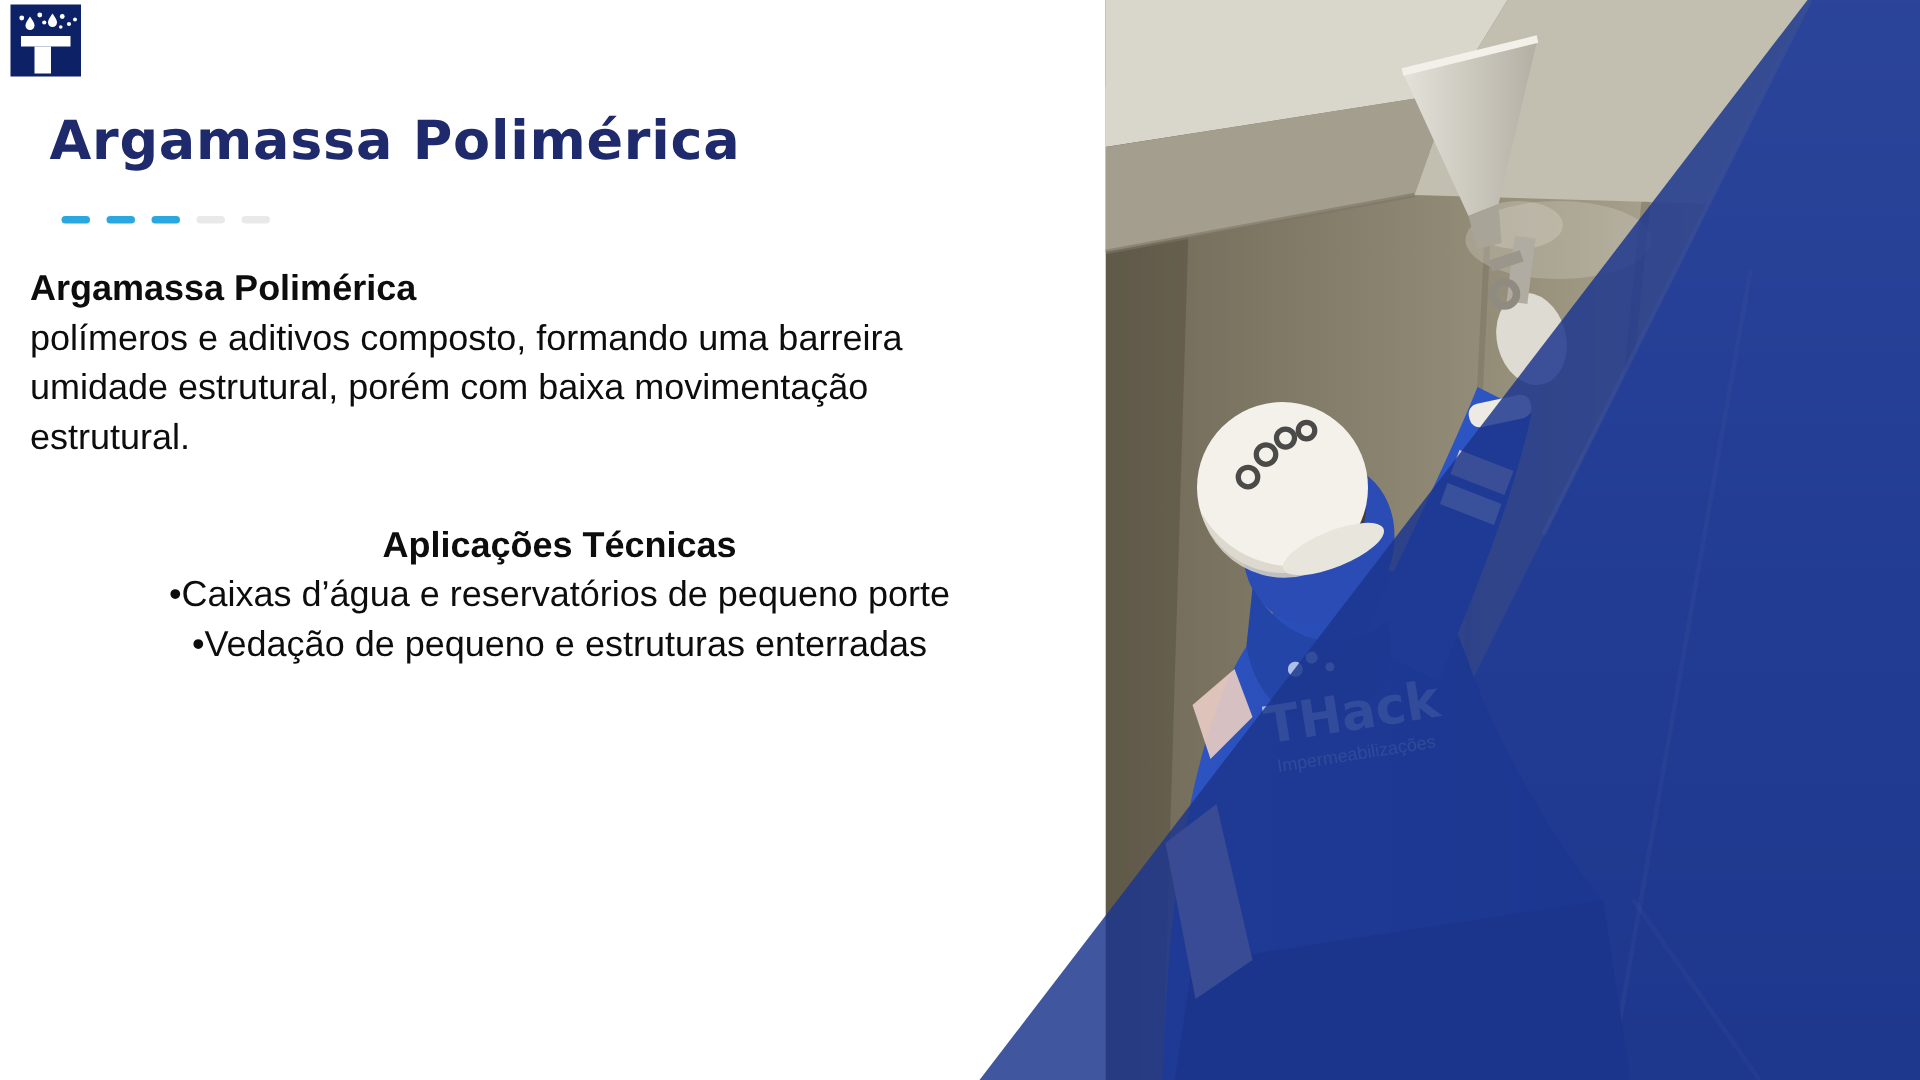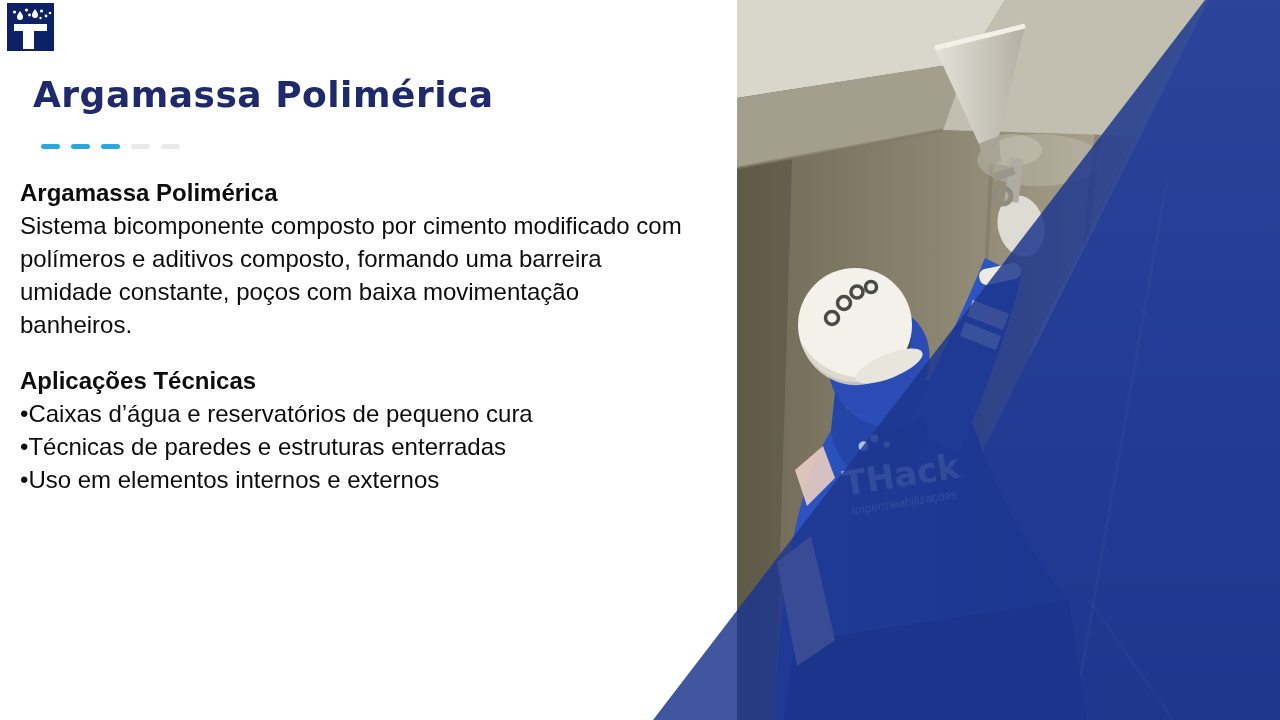--- a/index.html
+++ b/index.html
@@ -19,21 +19,21 @@
   .dashes{position:absolute;left:41px;top:144px;display:flex;gap:11px;}
   .dash{width:19px;height:5px;border-radius:2.5px;}
   
   .bodytext{
     position:absolute;left:20px;top:176px;width:706px;
     font-size:24px;line-height:33px;color:#0d0d0d;
   }
   .rt-line{white-space:nowrap;}
   .b{font-weight:normal;}
   .intro-heading,.apps-heading{font-weight:bold;}
-  .apps-block{margin-top:23px;}
+  .apps-block{margin-top:39px;text-align:center;}
   .bullet-line{white-space:nowrap;}
   
   .photo{position:absolute;left:737px;top:0;width:543px;height:720px;}
   .photo svg{display:block;}
   
   .overlay{position:absolute;left:0;top:0;width:1280px;height:720px;pointer-events:none;}
 </style>
 </head>
 <body>
 
@@ -64,32 +64,30 @@
     <div class="dash" style="background-color: rgb(41, 168, 224);"></div>
     <div class="dash" style="background-color: rgb(41, 168, 224);"></div>
     <div class="dash" style="background-color: rgb(233, 233, 233);"></div>
     <div class="dash" style="background-color: rgb(233, 233, 233);"></div>
   </div>
 
 <div class="bodytext">
   <div class="intro-block">
     <div class="intro-heading">Argamassa Polimérica</div>
     <div>
-        <div class="rt-line"><span>Sistema bicomponente composto por cimento modificado com</span></div>
         <div class="rt-line"><span>polímeros e aditivos composto, formando uma </span><span class="b">barreira</span></div>
-        <div class="rt-line"><span class="b">umidade constante, poços com baixa movimentação</span></div>
-        <div class="rt-line"><span class="b">banheiros</span><span>.</span></div>
+        <div class="rt-line"><span class="b">umidade estrutural, porém com baixa movimentação</span></div>
+        <div class="rt-line"><span class="b">estrutural</span><span>.</span></div>
       </div>
   </div>
   <div class="apps-block">
     <div class="apps-heading">Aplicações Técnicas</div>
     <div>
-        <div class="bullet-line">•Caixas d’água e reservatórios de pequeno cura</div>
-        <div class="bullet-line">•Técnicas de paredes e estruturas enterradas</div>
-        <div class="bullet-line">•Uso em elementos internos e externos</div>
+        <div class="bullet-line">•Caixas d’água e reservatórios de pequeno porte</div>
+        <div class="bullet-line">•Vedação de pequeno e estruturas enterradas</div>
       </div>
   </div>
 </div>
 
 <div class="photo">
   <svg width="543" height="720" viewBox="0 0 543 720">
     <defs>
       <linearGradient id="gWall" x1="0" y1="0" x2="1" y2="0">
         <stop offset="0" stop-color="#6f6856"></stop>
         <stop offset="0.55" stop-color="#9a937e"></stop>

